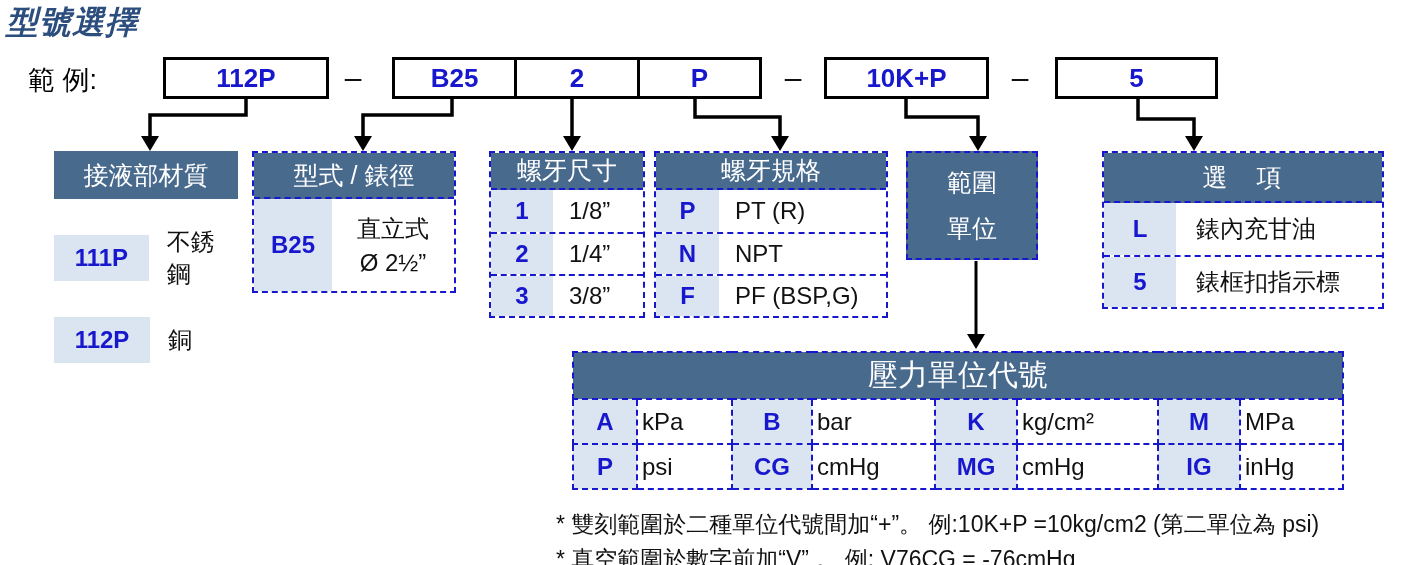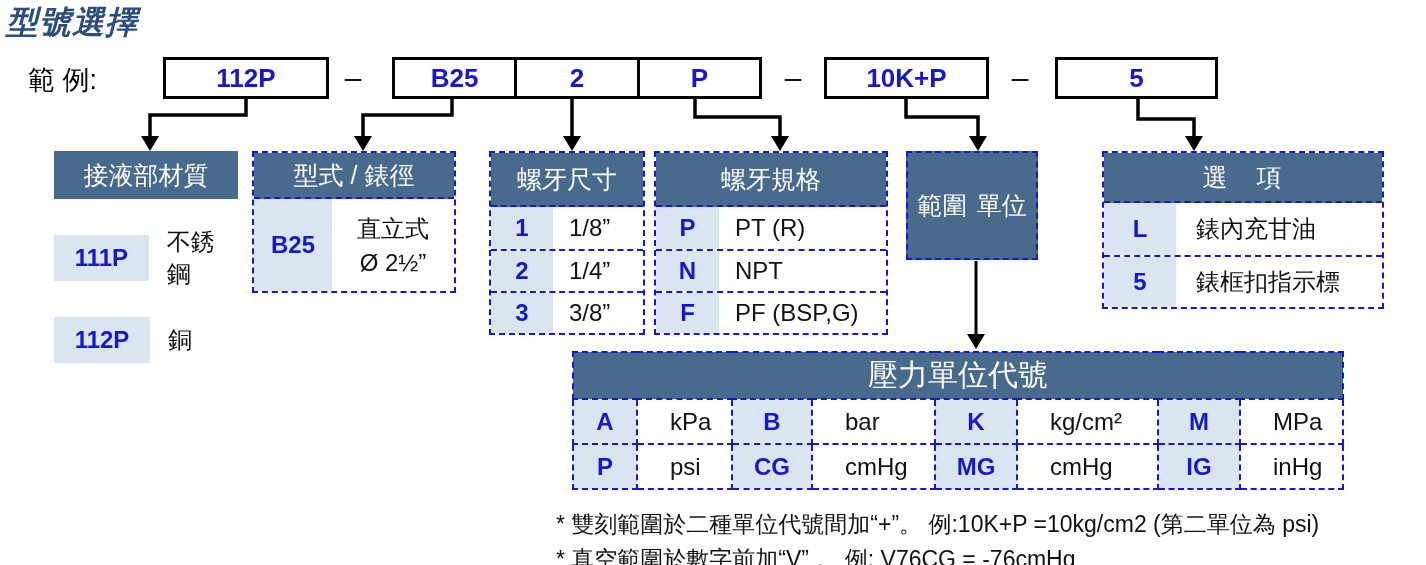--- a/index.html
+++ b/index.html
@@ -59,45 +59,45 @@
 
   #t-type{left:252px;top:151px;width:204px;}
   #t-type .hdr{height:46px;}
   #t-type .body{display:flex;height:92px;}
   #t-type .code{width:78px;}
   #t-type .vcol{flex:1;display:flex;flex-direction:column;align-items:center;justify-content:center;gap:4px;}
   #t-type .vcol .val{font-size:24px;}
 
   #t-thread-size{left:489px;top:151px;width:156px;}
   #t-thread-spec{left:654px;top:151px;width:234px;}
-  #t-thread-size .hdr,#t-thread-spec .hdr{height:54px;}
+  #t-thread-size .hdr,#t-thread-spec .hdr{height:37px;}
   #t-thread-size .t-row,#t-thread-spec .t-row{height:42px;}
   #t-thread-size .t-row + .t-row,#t-thread-spec .t-row + .t-row{border-top:2px dashed var(--c-dash);}
   #t-thread-size .code{width:62px;}
   #t-thread-spec .code{width:63px;}
   #t-thread-size .val,#t-thread-spec .val{padding-left:16px;}
 
   #t-range{left:906px;top:151px;width:132px;height:109px;background:var(--c-header);
-           display:flex;flex-direction:row;align-items:center;justify-content:space-evenly;}
+           display:flex;flex-direction:column;align-items:center;justify-content:space-evenly;}
   #t-range .rline{color:#fff;font-size:25px;}
 
   #t-options{left:1102px;top:151px;width:282px;text-align:right;}
   #t-options .hdr{height:50px;letter-spacing:2px;}
   #t-options .t-row{height:52px;}
   #t-options .t-row + .t-row{border-top:2px dashed var(--c-dash);}
   #t-options .code{width:72px;}
   #t-options .val{padding-left:20px;}
 
   
   #t-units{position:absolute;left:572px;top:351px;border-collapse:collapse;}
   #t-units th,#t-units td{border:2px dashed var(--c-dash);}
   #t-units th{background:var(--c-header);color:#fff;font-size:30px;font-weight:normal;height:47px;}
   #t-units td{height:45px;font-size:24px;}
   #t-units td.code{display:table-cell;text-align:center;vertical-align:middle;}
-  #t-units td.val{padding-left:32px;color:#111;background:#fff;}
+  #t-units td.val{padding-left:4px;color:#111;background:#fff;}
 
   
   #notes{position:absolute;left:556px;top:481px;font-size:23px;color:#111;line-height:35px;white-space:nowrap;margin-top:26px;}
 </style>
 </head>
 <body>
 
 <div id="canvas">
 
   <div id="title">型號選擇</div>

